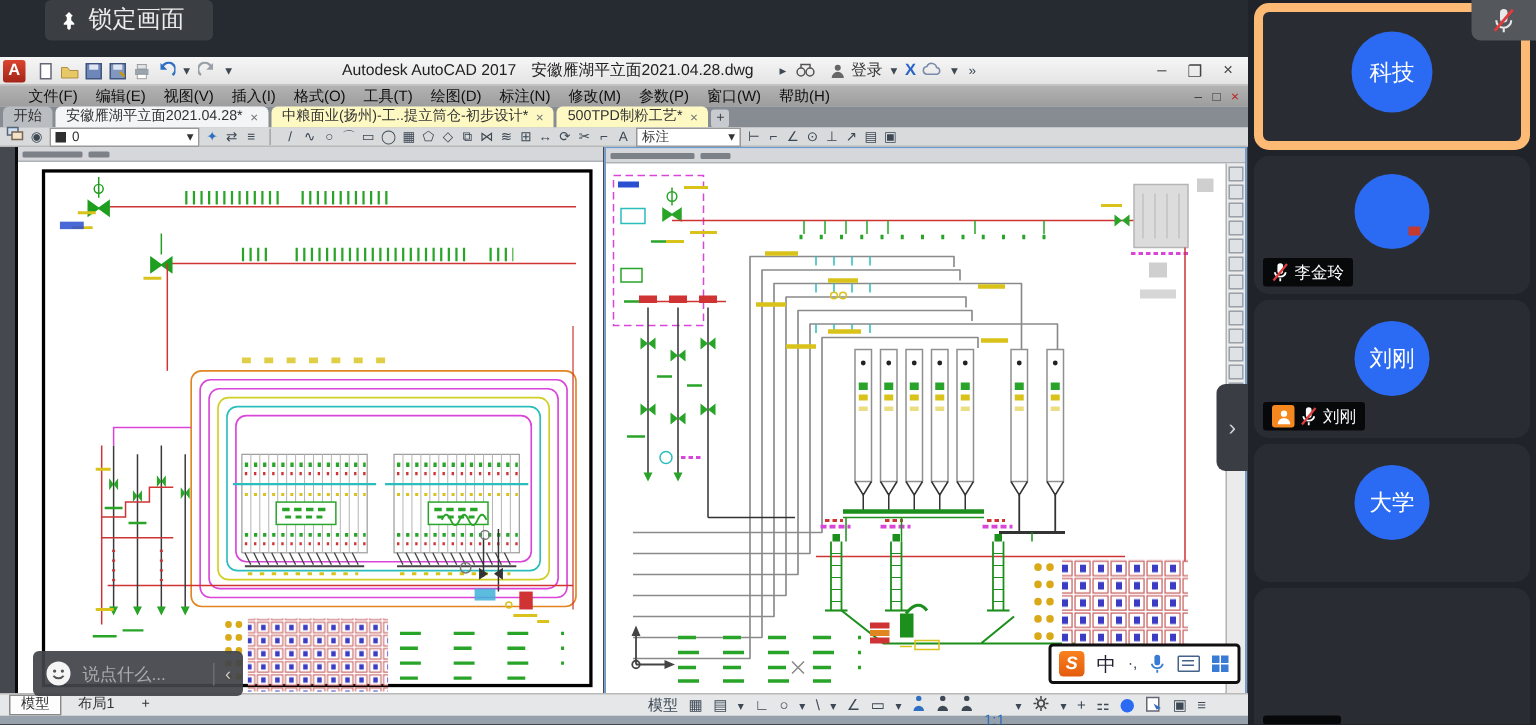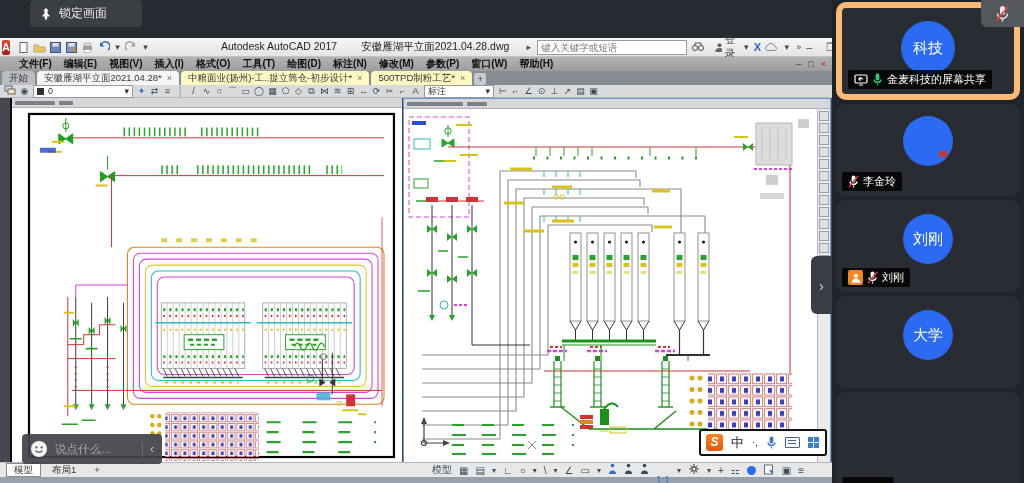--- a/index.html
+++ b/index.html
@@ -5,28 +5,28 @@
   html,body{margin:0;padding:0;background:#16181c;}
   #app{position:relative;width:1024px;height:483px;background:#262a31;overflow:hidden;
        font-family:"Liberation Sans","DejaVu Sans",sans-serif;}
   
   .acad{position:absolute;left:0;top:38px;width:832px;height:445px;background:#d8dadb;display:flex;flex-direction:column;}
   .tbar{height:19px;background:linear-gradient(#f6f6f6,#e4e4e4);display:flex;align-items:center;gap:3px;padding:0 2px;font-size:10.5px;color:#222;flex:0 0 19px;border-bottom:1px solid #c4c4c4;box-sizing:border-box;}
   .alogo{width:15px;height:15px;background:linear-gradient(#d9452f,#a32517);color:#fff;font-weight:bold;font-size:11px;text-align:center;line-height:15px;border-radius:2px;}
   .qat{display:flex;align-items:center;gap:3px;margin-left:4px;}
   .qat svg{display:block}
   .ttl{flex:0 0 auto;margin-left:68px;white-space:nowrap;}
-  .ttl .doc{margin-left:24px;}
+  .ttl .doc{margin-left:10px;}
   .srch{margin-left:12px;display:flex;align-items:center;gap:4px;}
   .srch input{width:142px;height:13px;font-size:9.5px;border:1px solid #9a9a9a;padding:0 3px;color:#444;}
   .signin{display:flex;align-items:center;gap:3px;margin-left:6px;color:#333;}
   .xchg{color:#2a64c8;font-weight:bold;font-size:11px;}
   .winctl{margin-left:auto;display:flex;gap:14px;color:#444;font-size:11px;padding-right:8px;}
   .menubar{height:14px;background:linear-gradient(#b3b3b3,#9d9d9d);display:flex;align-items:center;font-size:10px;color:#101010;flex:0 0 14px;padding-left:14px;gap:2px;}
-  .menubar .mi{padding:12px 5px;font-weight:bold;}
+  .menubar .mi{padding:12px 5px;}
   .mctl{margin-left:auto;display:flex;gap:7px;padding-right:6px;font-size:9px;color:#333;}
   .mctl .x{color:#b22;}
   .ftabs{height:14px;background:#878c93;display:flex;align-items:flex-end;flex:0 0 14px;padding-left:2px;gap:2px;font-size:9.5px;color:#333;}
   .ftab{background:#fef9c3;border-radius:4px 4px 0 0;padding:1px 7px 1px 7px;white-space:nowrap;display:flex;gap:5px;align-items:center;height:12px;line-height:12px;}
   .ftab.active{background:#f4f5f6;}
   .ftab.start{background:#b9bcc0;}
   .ftab .x{color:#777;font-size:9px;}
   .ftab-add{width:12px;height:12px;background:#c7cace;border-radius:2px;text-align:center;line-height:12px;color:#444;}
   .drowtb{height:13px;background:#d8dadb;display:flex;align-items:center;gap:4px;flex:0 0 13px;padding:0 4px;border-bottom:1px solid #b9b9b9;box-sizing:border-box;}
   .ti{display:inline-block;font-size:9px;line-height:11px;color:#3c4854;min-width:9px;text-align:center;}
@@ -43,21 +43,21 @@
   .modstrip i{width:8px;height:8px;border:1px solid #9aa0a8;background:#dfe2e5;display:block;}
   .sbar{height:15px;background:#e6e7e9;flex:0 0 15px;position:relative;border-top:1px solid #b9b9b9;box-sizing:border-box;font-size:9.5px;color:#333;}
   .ltabs{position:absolute;left:6px;top:0;height:14px;display:flex;align-items:center;gap:4px;}
   .ltab{padding:0 7px;height:12px;line-height:12px;}
   .ltab.active{background:#fdfdfd;border:1px solid #8a8a8a;}
   .sic{position:absolute;left:432px;right:4px;top:0;height:14px;display:flex;align-items:center;gap:7px;color:#3c4854;font-size:10px;}
   .sic .blue{color:#2e6fc2;margin-top:20px;}
   .sic .dot{width:9px;height:9px;border-radius:50%;background:#2b6bf3;display:inline-block;}
   .bstrip{flex:1;background:#97a1ac;}
   
-  .lockbtn{position:absolute;left:30px;top:0;width:112px;height:27px;background:#3b3e43;border-radius:4px;display:flex;align-items:center;gap:7px;padding-left:10px;box-sizing:border-box;color:#ececec;font-size:12px;z-index:40;}
+  .lockbtn{position:absolute;left:30px;top:0;width:112px;height:27px;background:#3b3e43;border-radius:4px;display:flex;align-items:center;gap:7px;padding-left:10px;box-sizing:border-box;color:#ececec;font-size:16px;z-index:40;}
   .chatbar{position:absolute;left:22px;top:434px;width:140px;height:30px;background:rgba(66,68,73,.93);border-radius:4px;display:flex;align-items:center;gap:7px;padding:0 8px;box-sizing:border-box;z-index:40;color:#a9abae;font-size:11.5px;}
   .chatbar .dvd{width:1px;height:15px;background:#6a6c70;margin-left:auto;}
   .chatbar .arrow{color:#c9cbce;font-size:12px;}
   .sogou{position:absolute;left:699px;top:429px;width:128px;height:27px;background:#fff;border:2px solid #101010;border-radius:3px;display:flex;align-items:center;gap:8px;padding:0 5px;box-sizing:border-box;z-index:35;}
   .s-logo{width:17px;height:17px;background:linear-gradient(#f9821e,#e35b0e);border-radius:3px;color:#fff;font-weight:bold;font-style:italic;font-size:12px;text-align:center;line-height:17px;}
   .s-mode{font-size:13px;color:#223;}
   .s-punct{font-size:10px;color:#334;}
   .kbd{width:13px;height:9px;border:1px solid #44628a;border-radius:1px;position:relative;}
   .kbd:before{content:"";position:absolute;left:2px;top:2px;width:8px;height:1px;background:#44628a;box-shadow:0 3px 0 #44628a;}
   .grid4{width:11px;height:11px;display:grid;grid-template-columns:5px 5px;gap:1px;}
@@ -126,21 +126,20 @@
               <path d="M10 1v4.5H5.5z" fill="#9aa0a8"></path>
             </svg>
           </span>
         <span class="ti">▾</span>
       </div>
       <div class="ttl">
         <span>Autodesk AutoCAD 2017</span><span class="doc">安徽雁湖平立面2021.04.28.dwg</span>
       </div>
       <div class="srch">
         <span class="ti">▸</span>
-        <input placeholder="键入关键字或短语" style="">
         <span><svg width="14" height="12">
               <circle cx="4" cy="8" r="2.6" fill="none" stroke="#555"></circle>
               <circle cx="10" cy="8" r="2.6" fill="none" stroke="#555"></circle>
               <path d="M4 5.4V3h6v2.4" fill="none" stroke="#555"></path>
             </svg></span>
       </div>
       <div class="signin">
         <svg width="11" height="11">
             <circle cx="5.5" cy="3.2" r="2" fill="#666"></circle>
             <path d="M1.4 10a4.1 4.1 0 0 1 8.2 0z" fill="#666"></path>
@@ -579,33 +578,20 @@
         <b></b>
       </span>
   </div>
 
   <div class="panel">
 
     <div class="tile" style="top:2px;height:98px;border:6px solid #fdba74;">
       <div class="av" style="width:54px;height:54px;top:13px;">
           <span>科技</span>
         </div>
-      <div class="nlabel">
-        <svg width="14" height="12">
-            <rect x="1" y="1" width="12" height="8" rx="1.2" fill="none" stroke="#fff" stroke-width="1.2"></rect>
-            <path d="M5 11h4" stroke="#fff"></path>
-            <path d="M6.5 7.4V5q2-.4 2.8 1.3Q9.3 3.6 6.5 3.6V2.4L4 4.9z" fill="#fff"></path>
-          </svg>
-        <svg width="11" height="13" style="color:#2ecc71">
-            <rect x="3.6" y="0.5" width="3.8" height="7" rx="1.9" fill="currentColor"></rect>
-            <path d="M1.8 6.5a3.8 3.8 0 0 0 7.4 0" fill="none" stroke="currentColor" stroke-width="1.2"></path>
-            <line x1="5.5" y1="10.5" x2="5.5" y2="12.5" stroke="currentColor" stroke-width="1.2"></line>
-          </svg>
-        <span>金麦科技的屏幕共享</span>
-      </div>
     </div>
 
     <div class="tile" style="top:104px;height:92px;">
       <div class="av av-img" style="width:50px;height:50px;top:12px;"></div>
       <div class="nlabel">
         <svg width="11" height="13" style="color:#fff">
             <rect x="3.6" y="0.5" width="3.8" height="7" rx="1.9" fill="currentColor"></rect>
             <path d="M1.8 6.5a3.8 3.8 0 0 0 7.4 0" fill="none" stroke="currentColor" stroke-width="1.2"></path>
             <line x1="5.5" y1="10.5" x2="5.5" y2="12.5" stroke="currentColor" stroke-width="1.2"></line>
             <line x1="1" y1="12" x2="10" y2="1" stroke="#e23b3b" stroke-width="1.5"></line>

